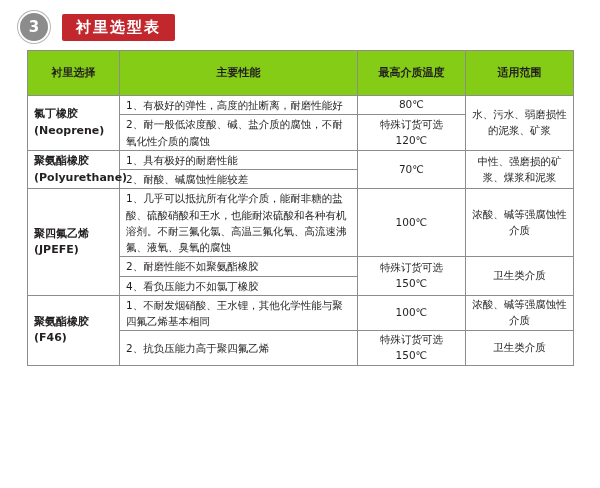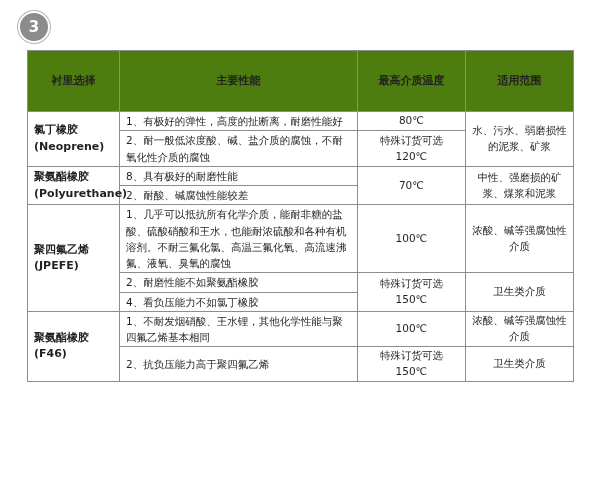--- a/index.html
+++ b/index.html
@@ -54,26 +54,26 @@
   col.c4{width:108px;}
 
   th,td{
     border:1px solid #8d8d8d;
     padding:1px 6px;
     font-size:10.5px;
     line-height:1.55;
     vertical-align:middle;
   }
   thead th{
-    background:#4d7c0f;
+    background:#84cc16;
     font-weight:bold;
     text-align:center;
     font-size:11px;
     height:28px;
-    padding:16px 4px;
+    padding:8px 4px;
   }
   td.cat{
     text-align:left;
     font-weight:bold;
     font-size:11px;
     line-height:1.5;
   }
   td.perf{
     text-align:left;
     font-size:10.5px;
@@ -85,20 +85,23 @@
   }
   td.range{font-size:10.5px;margin-left:35px;}
 </style>
 </head>
 <body>
 
 <div class="page">
 
   <div class="header">
     <div class="badge">3</div>
+    <div class="title-wrap">
+      <span class="title">衬里选型表</span>
+    </div>
   </div>
 
   <div class="table-wrap">
     <table>
       <colgroup>
         <col class="c1">
           <col class="c2">
           <col class="c3">
           <col class="c4">
       </colgroup>
@@ -127,21 +130,21 @@
             <div>特殊订货可选</div>
             <div>120℃</div>
           </td>
         </tr>
 
         <tr>
           <td class="cat" rowspan="2">
             <div>聚氨酯橡胶</div>
             <div>(Polyurethane)</div>
           </td>
-          <td class="perf">8、具有极好的耐磨性能</td>
+          <td class="perf">1、具有极好的耐磨性能</td>
           <td class="temp" rowspan="2">70℃</td>
           <td class="range" rowspan="2">中性、强磨损的矿浆、煤浆和泥浆</td>
         </tr>
         <tr>
           <td class="perf">2、耐酸、碱腐蚀性能较差</td>
         </tr>
 
         <tr>
           <td class="cat" rowspan="3">
             <div>聚四氟乙烯</div>

